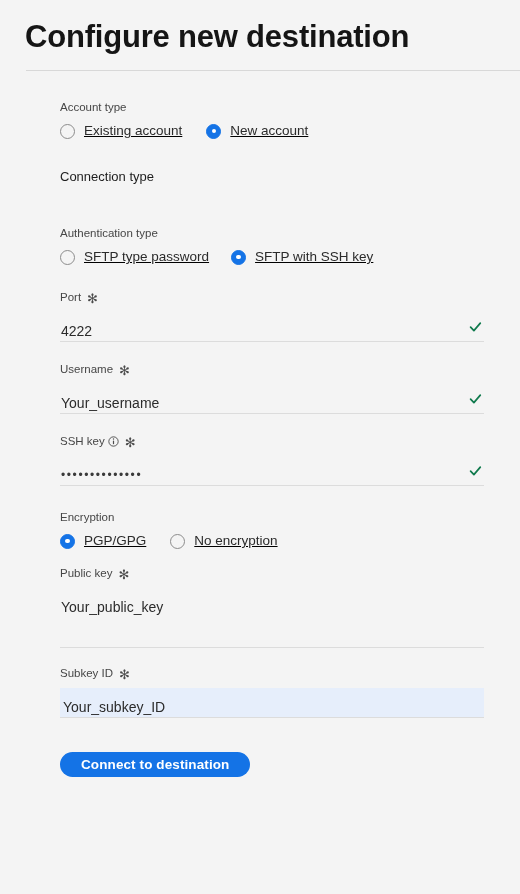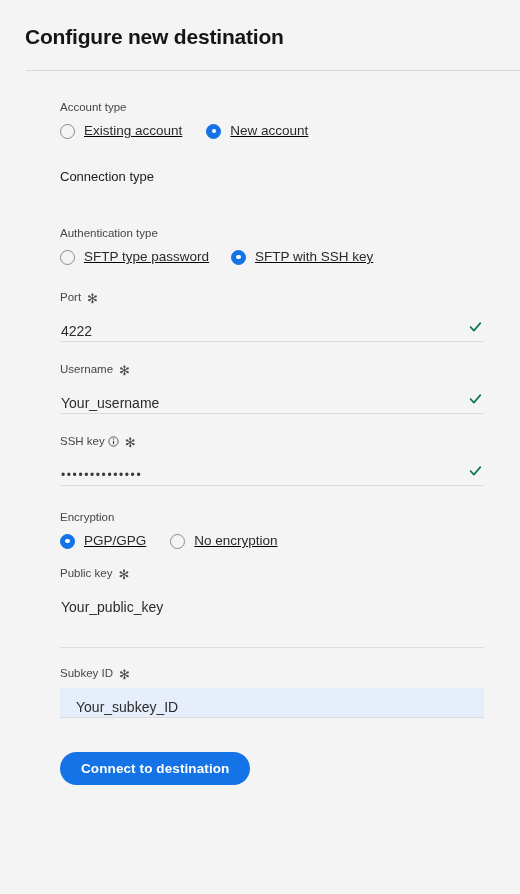--- a/index.html
+++ b/index.html
@@ -14,21 +14,21 @@
     position: relative;
     width: 520px; height: 894px;
     background: #f4f4f4;
     overflow: hidden;
   }
 
   
   .page-title {
     position: absolute;
     left: 25px; top: 20px;
-    font-size: 21px;
+    font-size: 31px;
     font-weight: bold;
     color: #151515;
     letter-spacing: -0.2px;
     line-height: 34px;
   }
   .header-divider {
     position: absolute;
     left: 26px; top: 70px;
     width: 494px; height: 1px;
     background: #d8d8d8;
@@ -122,21 +122,21 @@
   }
   .text-field.highlighted {
     background: #e6eefb;
   }
   .text-field .value {
     font-size: 14px;
     color: #2b2b2b;
     line-height: 20px;
     padding-left: 1px;
   }
-  .text-field.highlighted .value { padding-left: 16px; }
+  .text-field.highlighted .value { padding-left: 3px; }
   .text-field .value.masked {
     font-size: 12px;
     letter-spacing: 1.6px;
     color: #3a3a3a;
   }
   .valid-check {
     position: absolute;
     right: 2px;
     top: 50%;
     transform: translateY(-50%);
@@ -148,21 +148,21 @@
     height: 1px;
     background: #dcdcdc;
     width: 100%;
   }
 
   
   .primary-button {
     display: inline-flex;
     align-items: center;
     justify-content: center;
-    height: 33px;
+    height: 25px;
     padding: 0 21px;
     border: none;
     border-radius: 17px;
     background: #1473e6;
     color: #ffffff;
     font-family: "Liberation Sans", sans-serif;
     font-size: 13.5px;
     font-weight: bold;
     cursor: pointer;
     letter-spacing: 0.1px;

